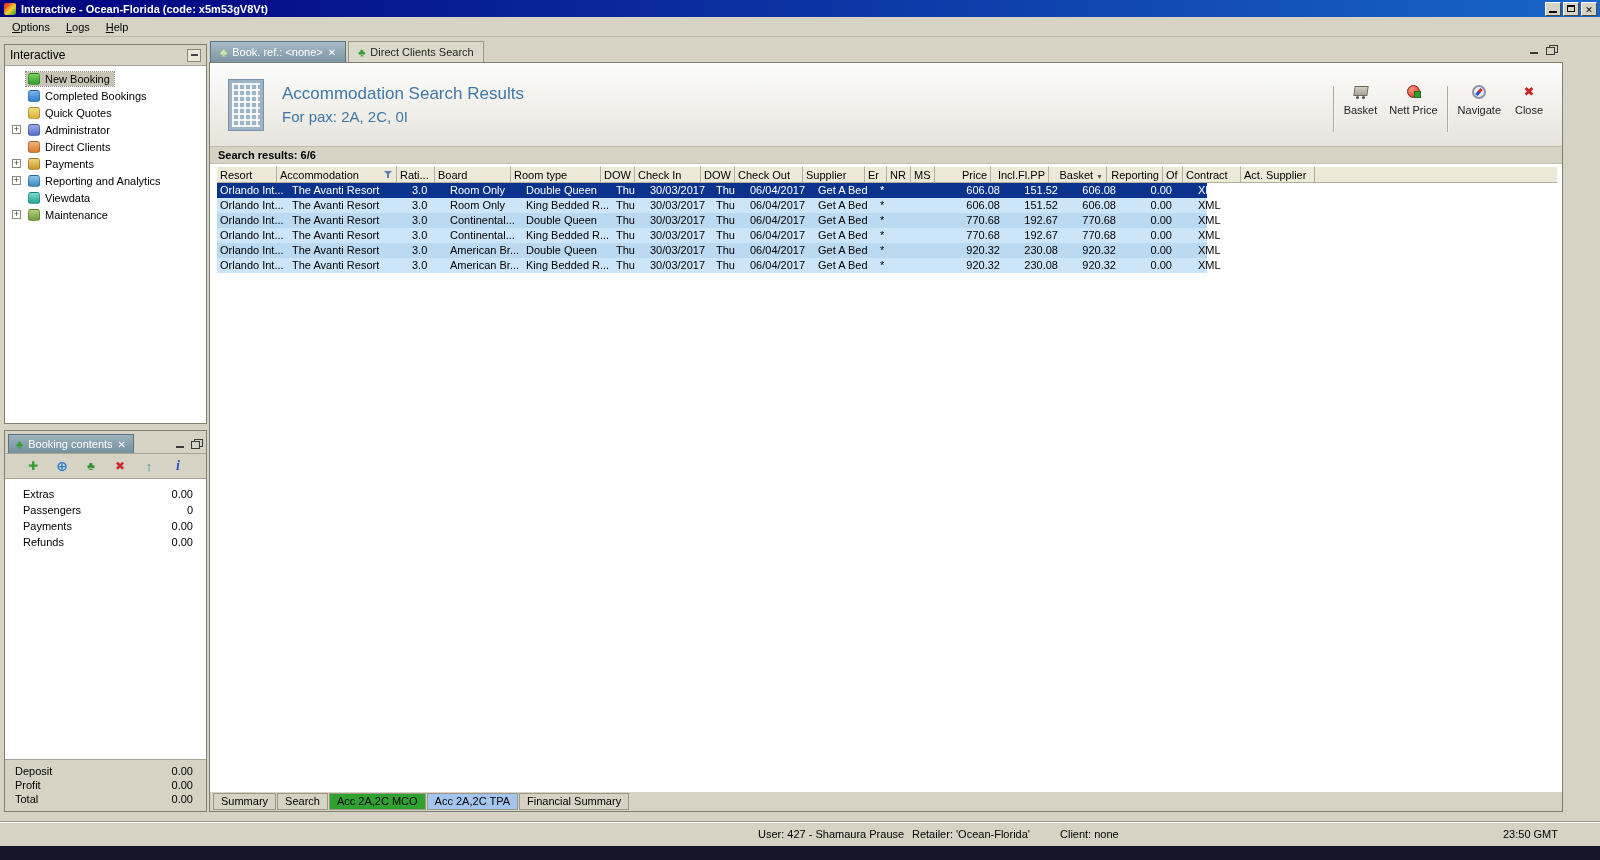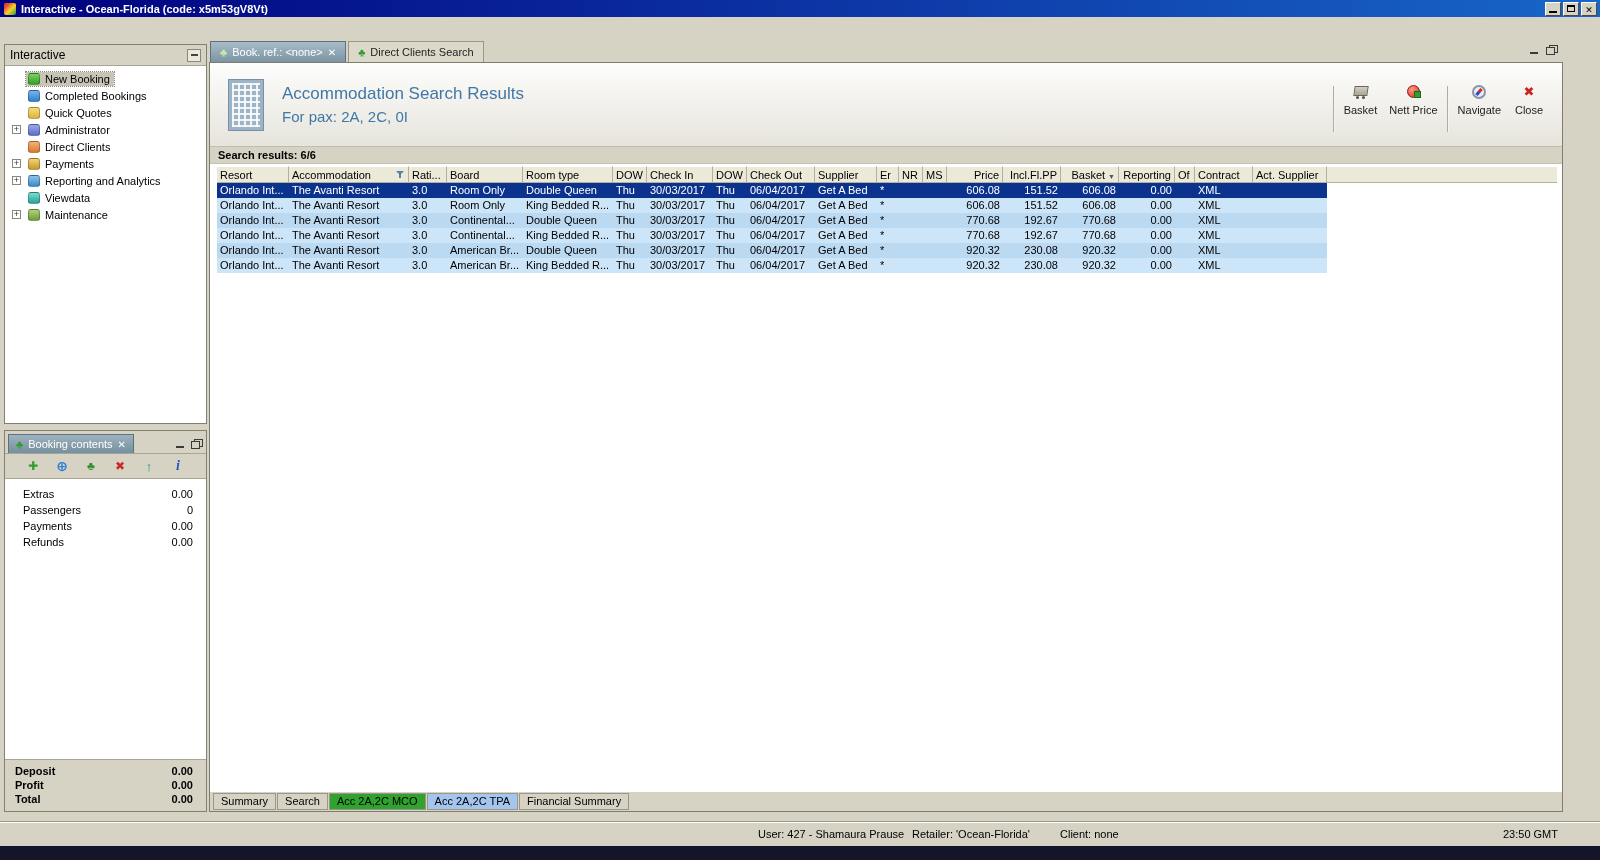--- a/index.html
+++ b/index.html
@@ -56,21 +56,21 @@
   .bc-tool{width:16px;height:16px;display:flex;align-items:center;justify-content:center;font-size:12px;font-weight:bold}
   .add-icon::before{content:"✚";color:#2fa12f}
   .world-icon::before{content:"⊕";color:#2a7fd4;font-size:14px}
   .export-icon::before{content:"♣";color:#2f8f2f}
   .delete-icon::before{content:"✖";color:#cc2a2a}
   .import-icon::before{content:"↑";color:#1f8f8f;font-size:13px}
   .info-icon::before{content:"i";color:#2a55c8;font-family:"Liberation Serif",serif;font-style:italic;font-size:14px}
   .bc-list{flex:1;background:#fff;padding-top:7px}
   .bc-row{display:flex;height:16px;align-items:center;padding:0 13px 0 18px}
   .bc-row .v{margin-left:auto}
-  .bc-totals{background:#d6d2c4;border-top:1px solid #a8a496;padding:4px 13px 5px 10px;font-weight:bold}
+  .bc-totals{background:#d6d2c4;border-top:1px solid #a8a496;padding:4px 13px 5px 10px;font-weight:normal}
   .bc-trow{display:flex;height:14px;align-items:center}
   .bc-trow .v{margin-left:auto}
 
   
   .main{position:absolute;left:209px;top:40px;width:1354px;height:772px}
   .tabstrip{height:22px;display:flex;align-items:flex-end;gap:2px;padding-left:1px;position:relative}
   .tab{height:21px;display:flex;align-items:center;gap:5px;padding:0 9px;border:1px solid #9a9688;border-bottom:none;background:#dcd8ca;color:#222;white-space:nowrap}
   .tab.active{background:linear-gradient(#a9bbc7,#7b95a4);border-color:#5a7282;color:#fff}
   .palm-icon::before{content:"♣";color:#2f9e2f;font-size:11px}
   .tab.active .palm-icon::before{color:#c6eca6}
@@ -107,21 +107,21 @@
   .results-bar{height:17px;background:#d6d2c4;display:flex;align-items:center;padding-left:8px;font-weight:bold;border-bottom:1px solid #c4c0b2}
   .gridwrap{flex:1;background:#fff;padding:2px 0 0 7px;overflow:hidden}
   .th-row{display:flex;height:17px;width:1340px}
   .th{background:#ece9d8;border-right:1px solid #b4b09e;border-top:1px solid #fff;border-bottom:1px solid #b4b09e;padding:1px 3px;display:flex;align-items:center;gap:3px;white-space:nowrap;overflow:hidden;flex:none}
   .th.r{justify-content:flex-end}
   .th-fill{flex:1;background:#ece9d8;border-top:1px solid #fff;border-bottom:1px solid #b4b09e}
   .filter-icon{position:relative;width:9px;height:9px;flex:none;margin-left:auto}
   .filter-icon::before{content:"";position:absolute;left:0;top:1px;border-left:4px solid transparent;border-right:4px solid transparent;border-top:4px solid #5a7fb0}
   .filter-icon::after{content:"";position:absolute;left:3px;top:4px;width:2px;height:4px;background:#5a7fb0}
   .sort-icon::before{content:"▼";font-size:7px;color:#555}
-  .tr{display:flex;height:15px;width:1110px}
+  .tr{display:flex;height:15px;width:990px}
   .tr.alt-a{background:#cde5f8}
   .tr.alt-b{background:#bcd9f2}
   .tr.sel{background:#0b338e;color:#fff}
   .td{padding:0 3px;line-height:15px;white-space:nowrap;overflow:hidden;flex:none}
   .td.r{text-align:right}
 
   .statusline{height:32px;background:#d6d2c4;border-top:1px solid #b0ac9e;display:flex;align-items:center;padding:0 8px;color:#333}
   .info-btn{margin-left:auto;width:21px;height:21px;border:1px solid #9a968a;background:linear-gradient(#fafaf6,#dcd8cc);display:flex;align-items:center;justify-content:center;color:#2a55c8;font-family:"Liberation Serif",serif;font-weight:bold;font-style:italic;font-size:14px}
   .bottabs{height:19px;background:#d6d2c4;display:flex;align-items:flex-start;gap:1px;padding:1px 0 0 3px}
   .btab{padding:1px 7px 2px;border:1px solid #9a9688;background:#d6d2c4;white-space:nowrap}
@@ -149,20 +149,25 @@
         <span class="min-glyph"></span>
       </span>
     <span class="win-btn">
         <span class="max-glyph"></span>
       </span>
     <span class="win-btn">
         <span class="x-glyph"></span>
       </span>
   </div>
 
+  <div class="menubar">
+      <span class="menu-item"><u>O</u>ptions</span>
+      <span class="menu-item"><u>L</u>ogs</span>
+      <span class="menu-item"><u>H</u>elp</span>
+    </div>
 
   <div class="side-panel">
     <div class="side-header">
       <span>Interactive</span>
       <span class="collapse-btn">
           <span class="hbar"></span>
         </span>
     </div>
     <div class="tree">
         <div class="tree-item selected">
@@ -344,21 +349,21 @@
             </div>
           </div>
       </div>
 
       <div class="results-bar">
         <span>Search results: 6/6</span>
       </div>
 
       <div class="gridwrap">
         <div class="th-row">
-            <div class="th" style="width: 72px;">
+            <div class="th" style="width: 60px;">
               <span>Resort</span>
             </div>
             <div class="th" style="width: 120px;">
               <span>Accommodation</span>
               <span class="filter-icon"></span>
             </div>
             <div class="th" style="width: 38px;">
               <span>Rati...</span>
             </div>
             <div class="th" style="width: 76px;">

